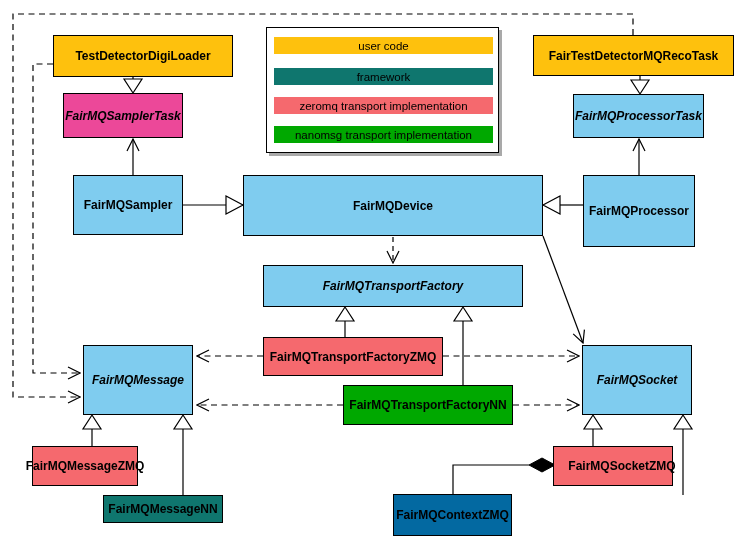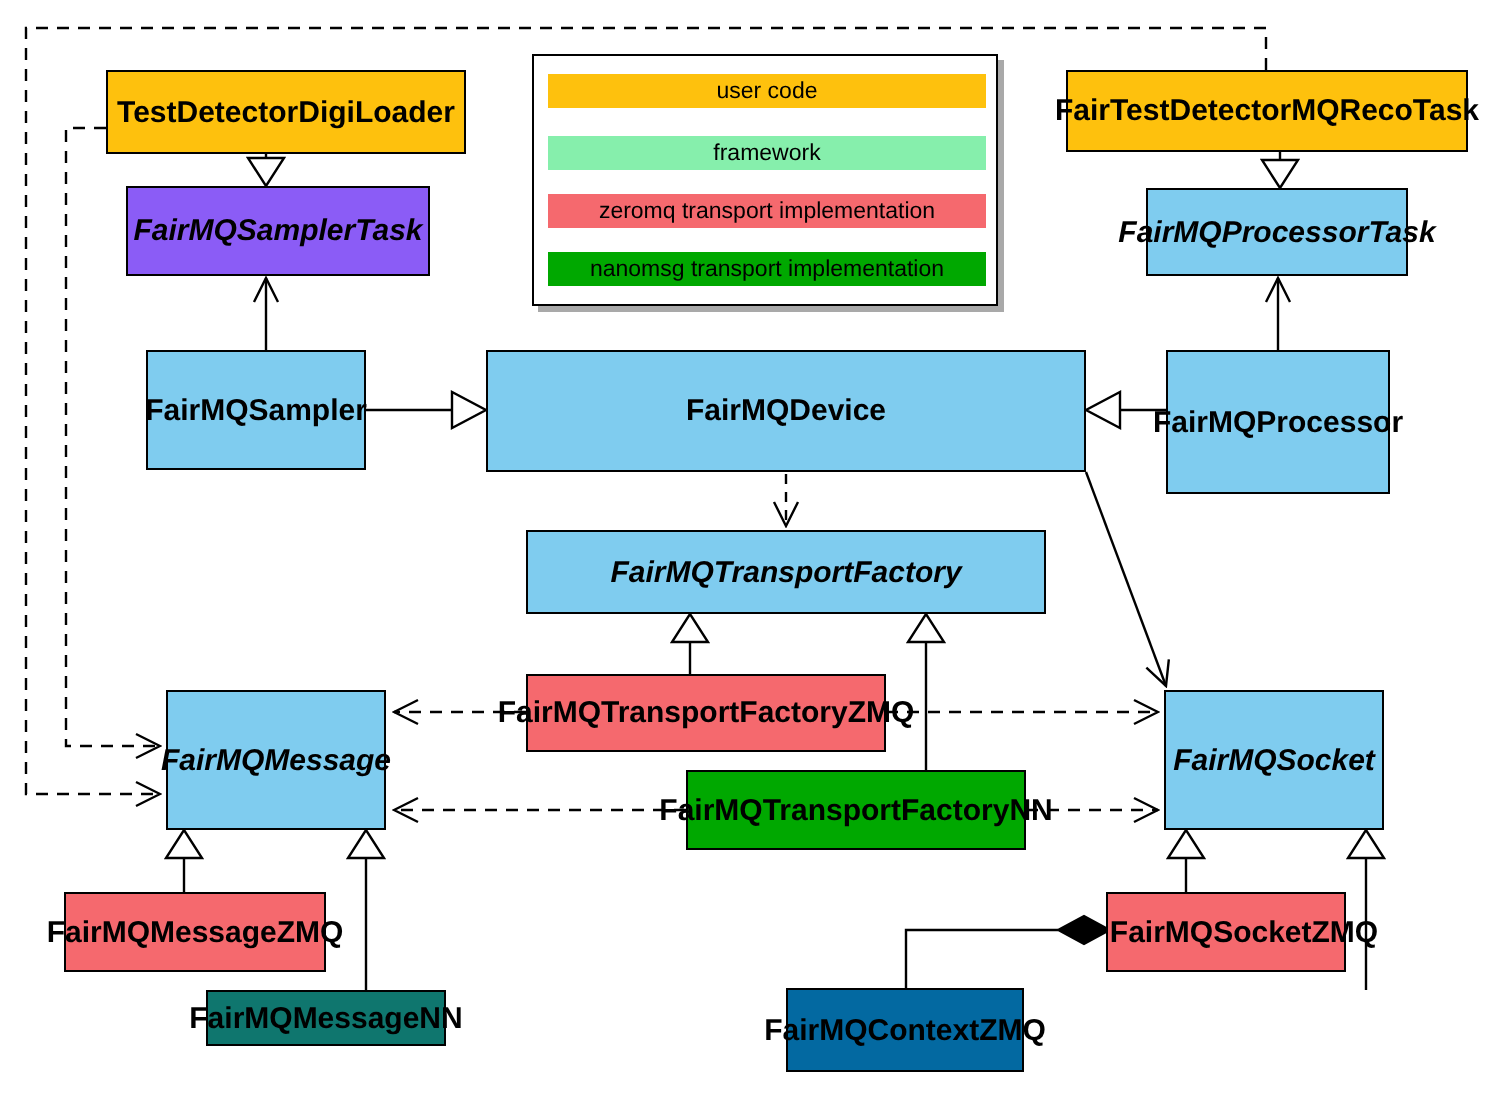--- a/index.html
+++ b/index.html
@@ -4,21 +4,21 @@
 <style>
   html,body{margin:0;padding:0;background:#fff;}
   .canvas{
     position:relative;width:748px;height:549px;background:#fff;
     font-family:Liberation Sans, sans-serif;overflow:hidden;
   }
   svg.wires{position:absolute;left:0;top:0;z-index:1;}
   .node{
     position:absolute;z-index:2;box-sizing:border-box;
     display:flex;align-items:center;justify-content:center;
-    border:1.2px solid #000;font-weight:bold;font-size:15px;color:#000;
+    border:1.2px solid #000;font-weight:bold;font-size:12px;color:#000;
     white-space:nowrap;text-align:center;
   }
   .node.abstract{font-style:italic;}
   .legend{
     position:absolute;left:266px;top:27px;width:233px;height:126px;z-index:2;
     background:#fff;border:1.5px solid #000;box-sizing:border-box;
     box-shadow:3px 3px 0 #a9a9a9;
   }
   .legend .bar{
     position:absolute;left:7px;width:219px;height:17px;
@@ -84,50 +84,50 @@
 
     <line x1="683" y1="495" x2="683" y2="429" stroke="#000" stroke-width="1.2"></line>
     <polygon points="674,429 692,429 683,415" fill="#fff" stroke="#000" stroke-width="1.2"></polygon>
 
     <polyline points="453,494 453,465 529,465" fill="none" stroke="#000" stroke-width="1.2"></polyline>
     <polygon points="529,465 542,458 555,465 542,472" fill="#000" stroke="#000"></polygon>
   </svg>
 
   <div class="legend">
     <div class="bar" style="top: 9px; background-color: rgb(254, 193, 13);">user code</div>
-    <div class="bar" style="top: 40px; background-color: #86efac;">framework</div>
+    <div class="bar" style="top: 40px; background-color: #0f766e;">framework</div>
     <div class="bar" style="top: 69px; background-color: rgb(245, 105, 110);">zeromq transport implementation</div>
     <div class="bar" style="top: 98px; background-color: rgb(0, 168, 0);">nanomsg transport implementation</div>
   </div>
 
   <div class="node" style="left: 53px; top: 35px; width: 180px; height: 42px; background-color: rgb(254, 193, 13);">TestDetectorDigiLoader</div>
 
   <div class="node" style="left: 533px; top: 35px; width: 201px; height: 41px; background-color: rgb(254, 193, 13);">FairTestDetectorMQRecoTask</div>
 
-  <div class="node abstract" style="left: 63px; top: 93px; width: 152px; height: 45px; background-color: #8b5cf6;">FairMQSamplerTask</div>
+  <div class="node abstract" style="left: 63px; top: 93px; width: 120px; height: 45px; background-color: #ec4899;">FairMQSamplerTask</div>
 
   <div class="node abstract" style="left: 573px; top: 94px; width: 131px; height: 44px; background-color: rgb(127, 204, 239);">FairMQProcessorTask</div>
 
   <div class="node" style="left: 73px; top: 175px; width: 110px; height: 60px; background-color: rgb(127, 204, 239);">FairMQSampler</div>
 
   <div class="node" style="left: 243px; top: 175px; width: 300px; height: 61px; background-color: rgb(127, 204, 239);">FairMQDevice</div>
 
   <div class="node" style="left: 583px; top: 175px; width: 112px; height: 72px; background-color: rgb(127, 204, 239);">FairMQProcessor</div>
 
   <div class="node abstract" style="left: 263px; top: 265px; width: 260px; height: 42px; background-color: rgb(127, 204, 239);">FairMQTransportFactory</div>
 
   <div class="node" style="left: 263px; top: 337px; width: 180px; height: 39px; background-color: rgb(245, 105, 110);">FairMQTransportFactoryZMQ</div>
 
   <div class="node" style="left: 343px; top: 385px; width: 170px; height: 40px; background-color: rgb(0, 168, 0);">FairMQTransportFactoryNN</div>
 
   <div class="node abstract" style="left: 83px; top: 345px; width: 110px; height: 70px; background-color: rgb(127, 204, 239);">FairMQMessage</div>
 
   <div class="node abstract" style="left: 582px; top: 345px; width: 110px; height: 70px; background-color: rgb(127, 204, 239);">FairMQSocket</div>
 
-  <div class="node" style="left: 32px; top: 446px; width: 131px; height: 40px; background-color: rgb(245, 105, 110); text-align: center;">FairMQMessageZMQ</div>
+  <div class="node" style="left: 32px; top: 446px; width: 106px; height: 40px; background-color: rgb(245, 105, 110); text-align: center;">FairMQMessageZMQ</div>
 
   <div class="node" style="left: 103px; top: 495px; width: 120px; height: 28px; background-color: #0f766e;">FairMQMessageNN</div>
 
   <div class="node" style="left: 553px; top: 446px; width: 120px; height: 40px; background-color: rgb(245, 105, 110); padding-left: 18px;">FairMQSocketZMQ</div>
 
 
   <div class="node" style="left: 393px; top: 494px; width: 119px; height: 42px; background-color: #0369a1;">FairMQContextZMQ</div>
 
 </div>
 

